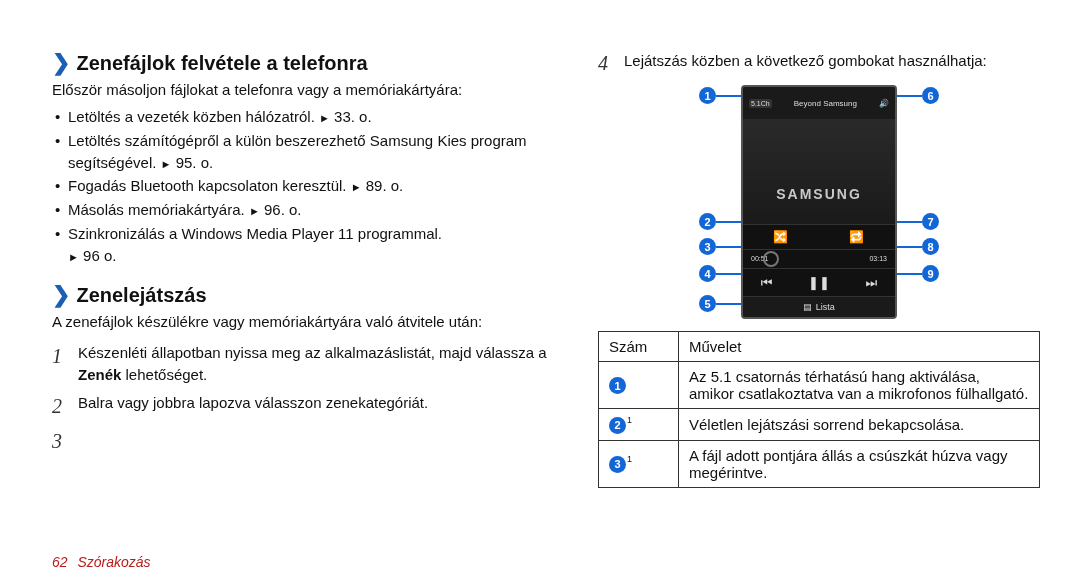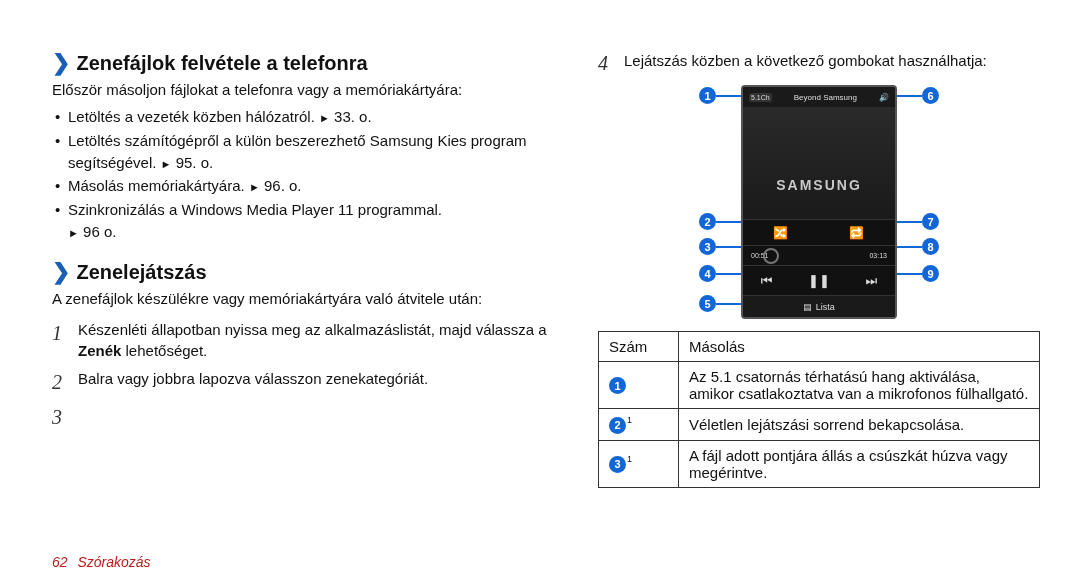--- a/index.html
+++ b/index.html
@@ -101,21 +101,21 @@
     display: flex;
     flex-direction: column;
     font-size: 9px;
     overflow: hidden;
   }
   .ph-top {
     height: 20px;
     display: flex;
     align-items: center;
     justify-content: space-between;
-    padding: 4px 6px;
+    padding: 16px 6px;
     background: #1a1a1a;
     font-size: 8px;
   }
   .ph-51ch {
     background:#333; padding:1px 2px; border-radius:2px; font-size:7px;
   }
   .ph-art {
     height: 112px;
     background: linear-gradient(#2a2a2a,#1a1a1a);
     display: flex;
@@ -247,20 +247,25 @@
     <ul class="bullets">
       <li>
         <span>Letöltés a vezeték közben hálózatról.</span>
         <span class="tri"> ►</span>
         <span>33. o.</span>
       </li>
       <li>
         <span>Letöltés számítógépről a külön beszerezhető Samsung Kies program segítségével.</span>
         <span class="tri"> ►</span>
         <span>95. o.</span>
+      </li>
+      <li>
+        <span>Fogadás Bluetooth kapcsolaton keresztül.</span>
+        <span class="tri"> ►</span>
+        <span>89. o.</span>
       </li>
       <li>
         <span>Másolás memóriakártyára.</span>
         <span class="tri"> ►</span>
         <span>96. o.</span>
       </li>
       <li>
         <span>Szinkronizálás a Windows Media Player 11 programmal.</span><br>
         <span class="tri">►</span>
         <span>96 o.</span>
@@ -345,21 +350,21 @@
         <span class="line" style="right:-25px; top:161px; width:25px"></span>
         <span class="callout" style="right:-42px; top:180px">9</span>
         <span class="line" style="right:-25px; top:188px; width:25px"></span>
       </div>
     </div>
 
     <table class="optable">
       <tbody>
           <tr>
         <th>Szám</th>
-        <th>Másolás</th>
+        <th>Művelet</th>
       </tr>
       <tr>
         <td class="numcell"><span class="numcircle">1</span></td>
         <td>Az 5.1 csatornás térhatású hang aktiválása, amikor csatlakoztatva van a mikrofonos fülhallgató.</td>
       </tr>
       <tr>
         <td class="numcell">
           <span class="numcircle">2</span><span class="sup1">1</span>
         </td>
         <td>Véletlen lejátszási sorrend bekapcsolása.</td>

